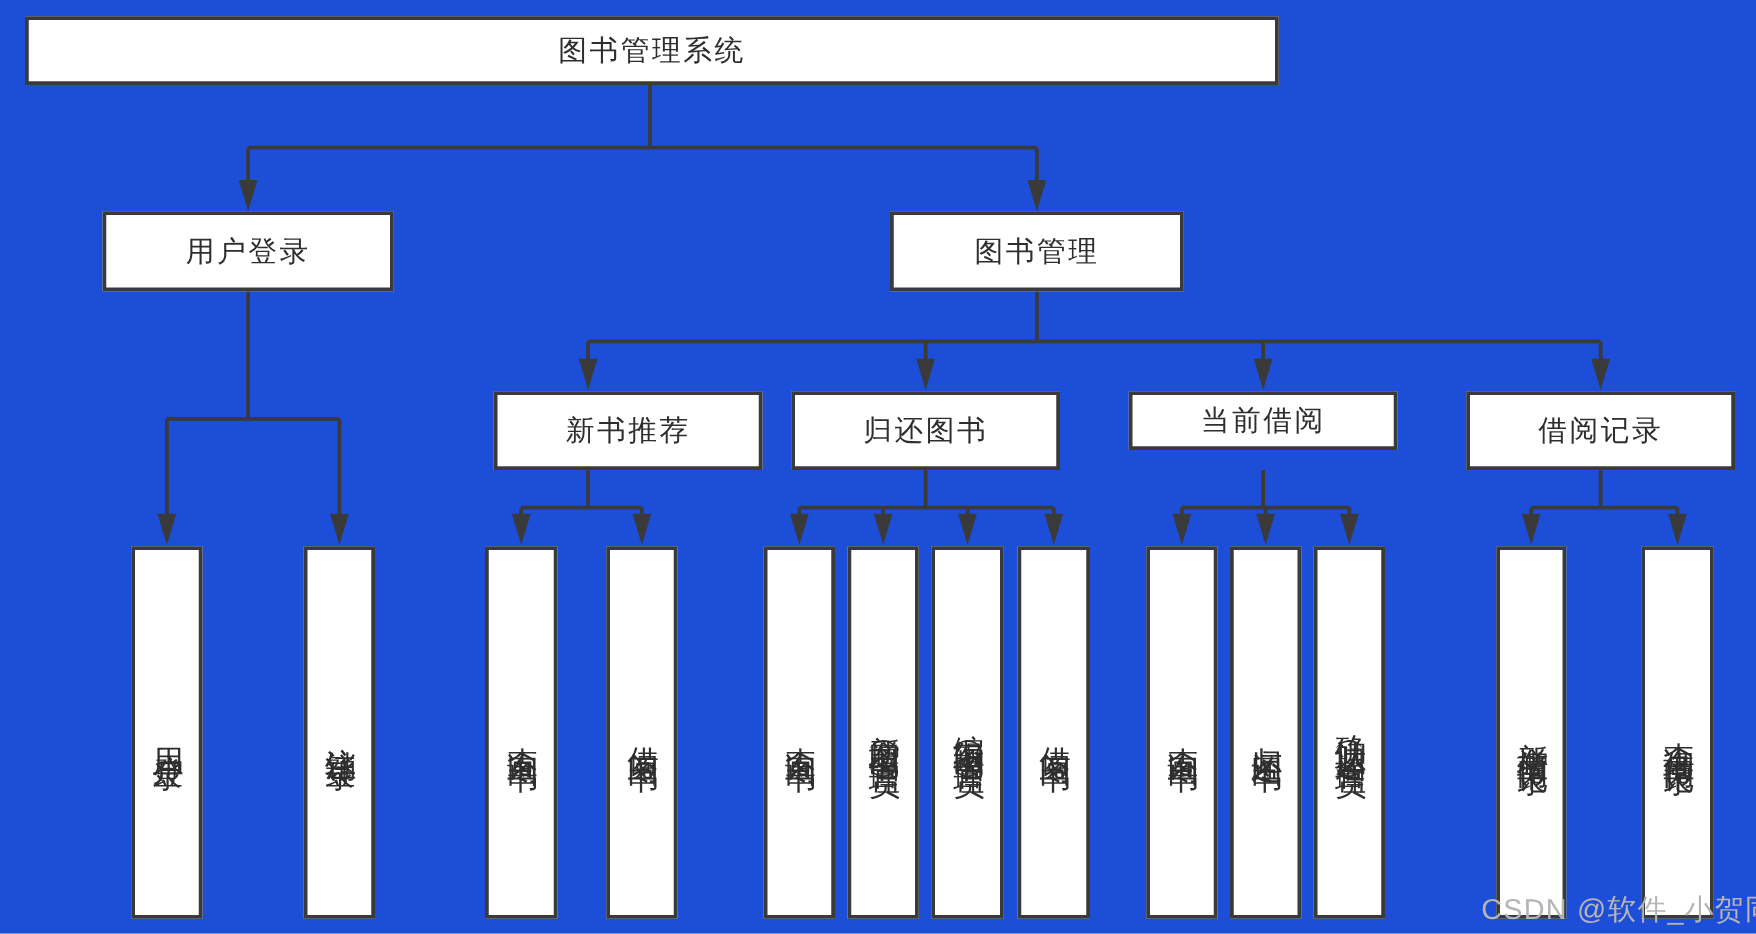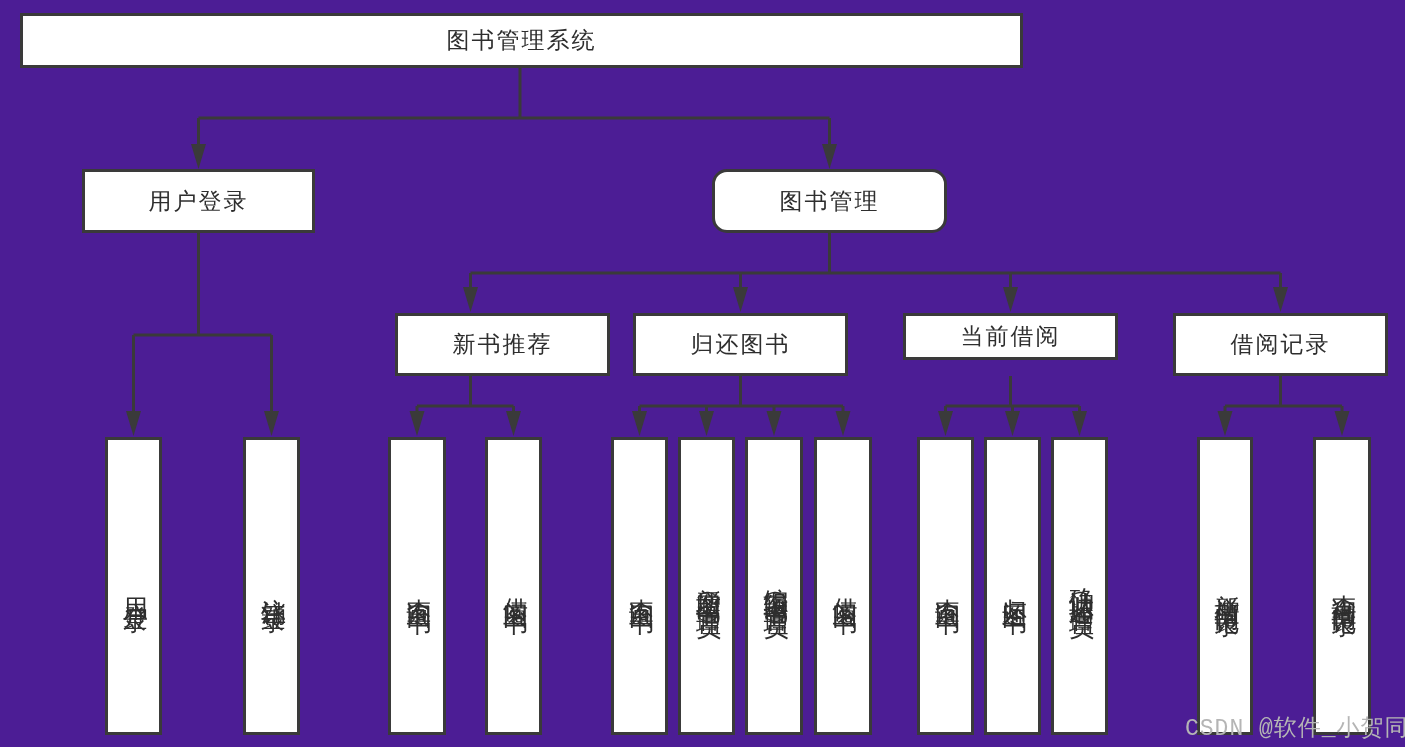--- a/index.html
+++ b/index.html
@@ -4,23 +4,23 @@
 <style>
   html, body {
     margin: 0;
     padding: 0;
     background: #ffffff;
   }
   .page {
     position: relative;
     width: 1405px;
     height: 747px;
-    background: #4c1d95;
+    background: #1d4ed8;
     overflow: hidden;
-    font-family: Liberation Mono, monospace;
+    font-family: Liberation Sans, sans-serif;
   }
   .connector-layer {
     position: absolute;
     left: 0;
     top: 0;
     width: 1405px;
     height: 747px;
     z-index: 1;
   }
   .box {
@@ -96,21 +96,21 @@
       <polygon points="1012.5,436 1005,411 1020,411"></polygon>
       <polygon points="1079.5,436 1072,411 1087,411"></polygon>
       <polygon points="1225,436 1217.5,411 1232.5,411"></polygon>
       <polygon points="1342,436 1334.5,411 1349.5,411"></polygon>
     </g>
   </svg>
 
   <div class="box hbox root-box">图书管理系统</div>
 
   <div class="box hbox" style="left:82px; top:169px; width:233px; height:64px;">用户登录</div>
-  <div class="box hbox" style="left:712px; top:169px; width:235px; height:64px;border-radius:15px;">图书管理</div>
+  <div class="box hbox" style="left:712px; top:169px; width:235px; height:64px;">图书管理</div>
 
   <div class="box hbox" style="left:363px; top:313px; width:215px; height:63px;margin-left:32px;">新书推荐</div>
   <div class="box hbox" style="left:633px; top:313px; width:215px; height:63px;">归还图书</div>
   <div class="box hbox" style="left:903px; top:313px; width:215px; height:47px;">当前借阅</div>
   <div class="box hbox" style="left:1173px; top:313px; width:215px; height:63px;">借阅记录</div>
 
   <div class="box vbox" style="left:105px; width:57px;">用户登录</div>
   <div class="box vbox" style="left:243px; width:57px;">注销登录</div>
   <div class="box vbox" style="left:388px; width:58px;">查询图书</div>
   <div class="box vbox" style="left:485px; width:57px;">借阅图书</div>

